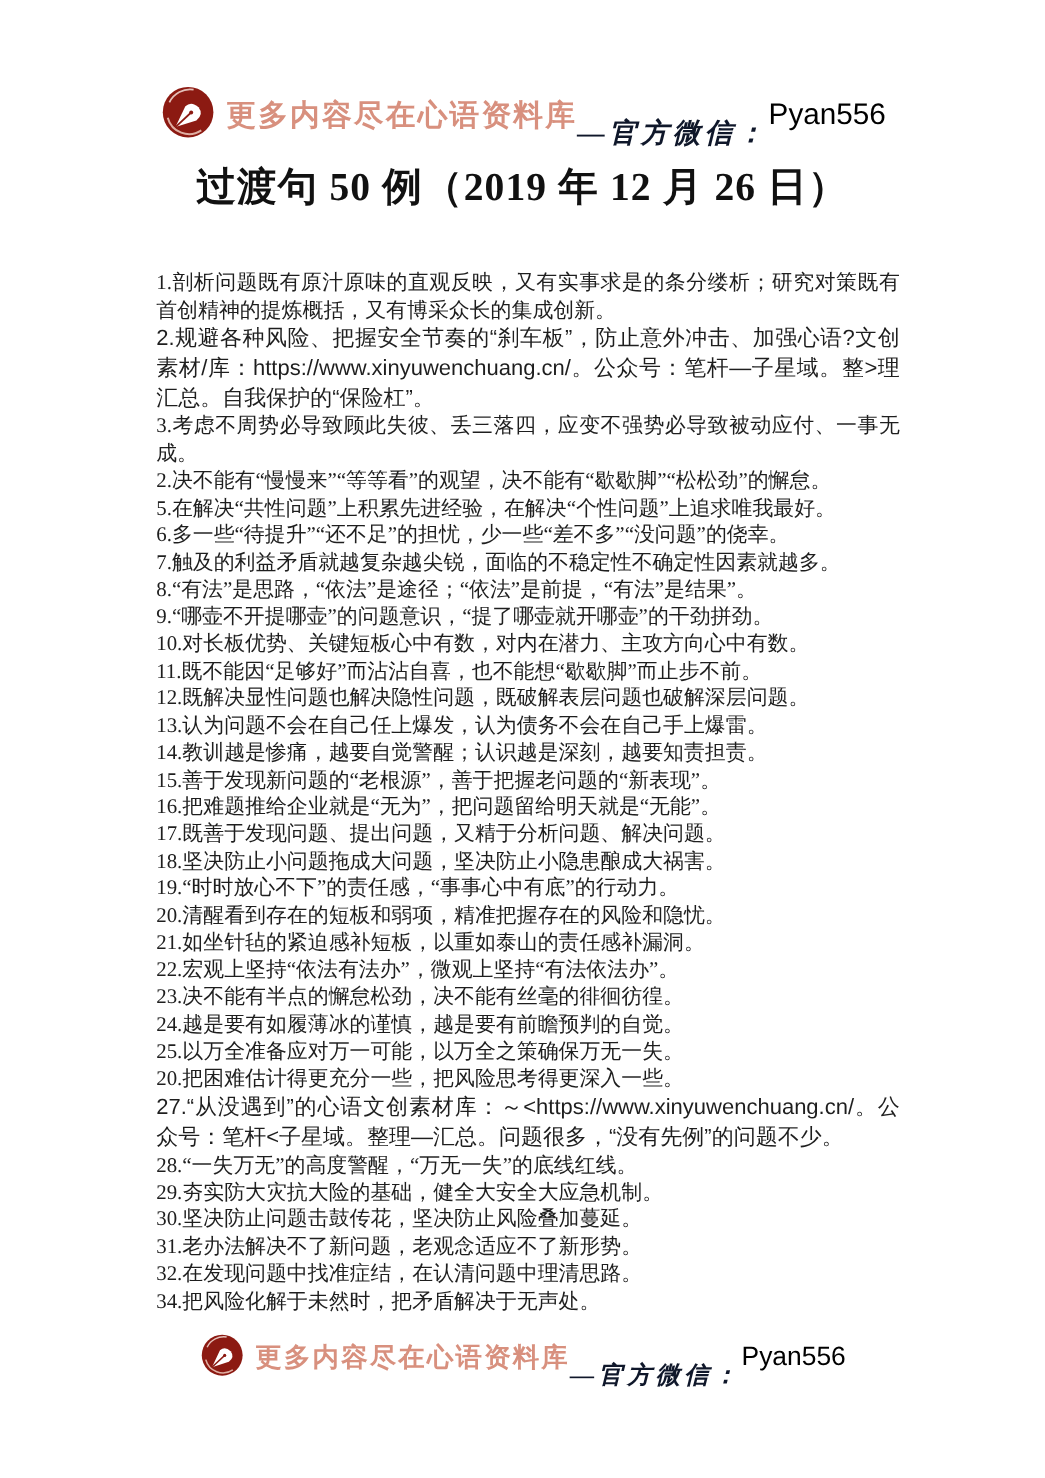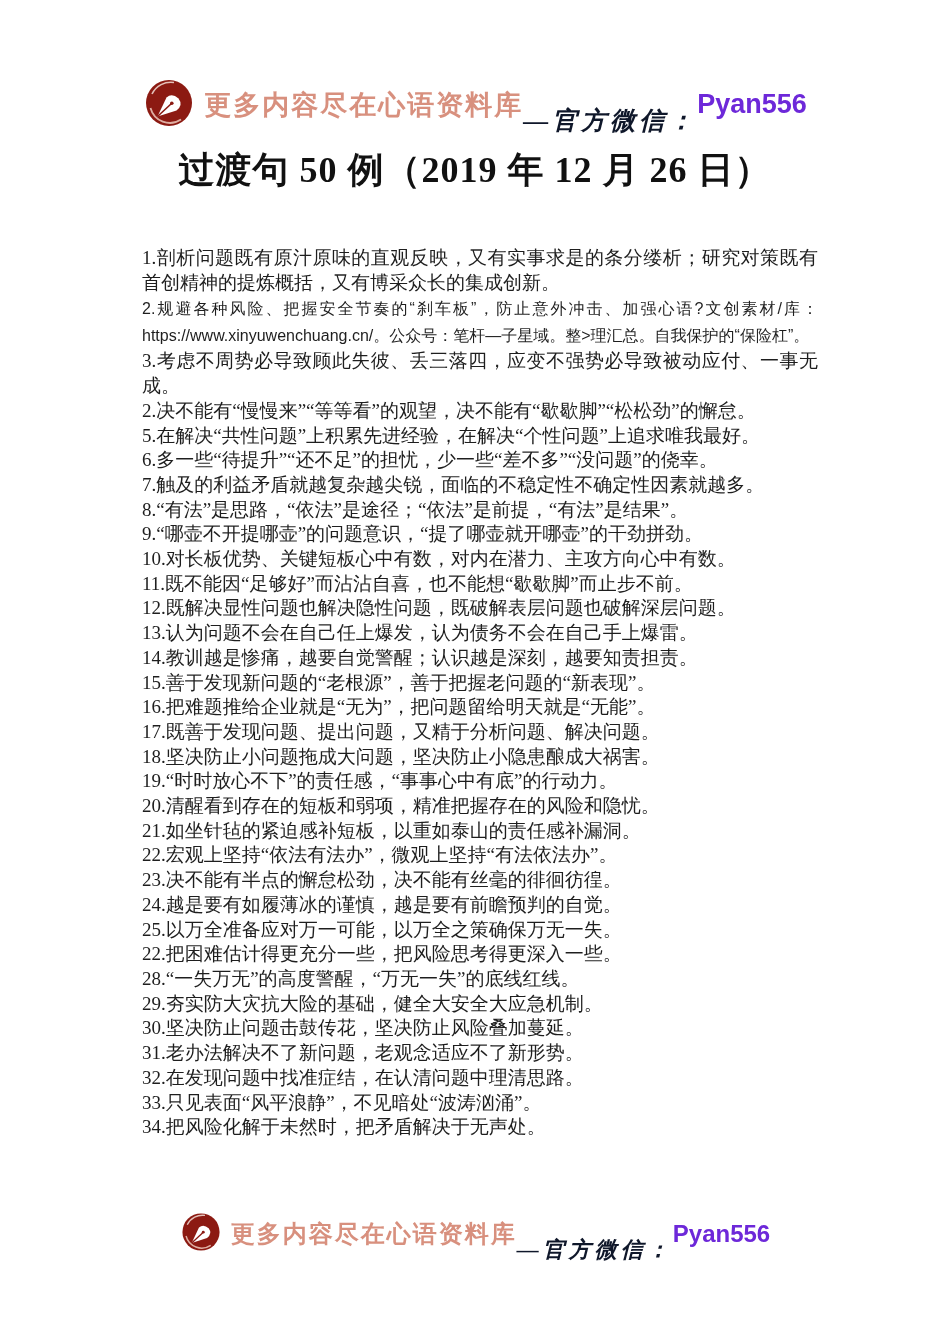--- a/index.html
+++ b/index.html
@@ -32,21 +32,21 @@
 
   .wechat-label {
     color: #0f172a; font-style: italic; font-weight: bold; letter-spacing: 4px;
     font-family: "Liberation Serif", "DejaVu Serif", serif;
     margin-top: 32px;
   }
   .banner-header .wechat-label { font-size: 25px; }
   .banner-footer .wechat-label { font-size: 22px; }
 
   .wechat-id {
-    color: #6d28d9; font-weight: bold;
+    color: #000000; font-weight: normal;
     font-family: "Liberation Sans", "DejaVu Sans", sans-serif;
   }
   .banner-header .wechat-id { font-size: 27px; }
   .banner-footer .wechat-id { font-size: 24px; }
 
   
   .doc-title {
     position: absolute; top: 146px; left: 0; width: 100%;
     text-align: center;
     font-size: 36px; font-weight: bold; color: #111111;
@@ -60,21 +60,21 @@
     color: #1e1e1e;
   }
   .content p {
     margin: 0; padding: 0;
     font-size: 19px; line-height: 24.7px;
     text-align: justify;
     font-family: "Liberation Serif", "DejaVu Serif", serif;
   }
   .content p.sans {
     font-family: "Liberation Sans", "DejaVu Sans", sans-serif;
-    font-size: 16px; line-height: 27px;
+    font-size: 20px; line-height: 27px;
   }
 </style>
 </head>
 <body>
 
 <div class="page">
 
   <div class="banner banner-header">
     <span class="logo">
       <svg viewBox="0 0 52 52" xmlns="http://www.w3.org/2000/svg">
@@ -112,27 +112,27 @@
     <p>16.把难题推给企业就是“无为”，把问题留给明天就是“无能”。</p>
     <p>17.既善于发现问题、提出问题，又精于分析问题、解决问题。</p>
     <p>18.坚决防止小问题拖成大问题，坚决防止小隐患酿成大祸害。</p>
     <p>19.“时时放心不下”的责任感，“事事心中有底”的行动力。</p>
     <p>20.清醒看到存在的短板和弱项，精准把握存在的风险和隐忧。</p>
     <p>21.如坐针毡的紧迫感补短板，以重如泰山的责任感补漏洞。</p>
     <p>22.宏观上坚持“依法有法办”，微观上坚持“有法依法办”。</p>
     <p>23.决不能有半点的懈怠松劲，决不能有丝毫的徘徊彷徨。</p>
     <p>24.越是要有如履薄冰的谨慎，越是要有前瞻预判的自觉。</p>
     <p>25.以万全准备应对万一可能，以万全之策确保万无一失。</p>
-    <p>22.把困难估计得更充分一些，把风险思考得更深入一些。</p>
+    <p>20.把困难估计得更充分一些，把风险思考得更深入一些。</p>
+    <p class="sans">27.“从没遇到”的心语文创素材库：～&lt;https://www.xinyuwenchuang.cn/。公众号：笔杆&lt;子星域。整理—汇总。问题很多，“没有先例”的问题不少。</p>
     <p>28.“一失万无”的高度警醒，“万无一失”的底线红线。</p>
     <p>29.夯实防大灾抗大险的基础，健全大安全大应急机制。</p>
     <p>30.坚决防止问题击鼓传花，坚决防止风险叠加蔓延。</p>
     <p>31.老办法解决不了新问题，老观念适应不了新形势。</p>
     <p>32.在发现问题中找准症结，在认清问题中理清思路。</p>
-    <p>33.只见表面“风平浪静”，不见暗处“波涛汹涌”。</p>
     <p>34.把风险化解于未然时，把矛盾解决于无声处。</p>
   </div>
 
   <div class="banner banner-footer">
     <span class="logo">
       <svg viewBox="0 0 52 52" xmlns="http://www.w3.org/2000/svg">
         <circle cx="26" cy="26" r="23" fill="#8c1a12"></circle>
         <path d="M9 17 A21 21 0 0 1 31 5.5" stroke="#f3ded7" stroke-width="1.6" fill="none" opacity="0.85"></path>
         <path d="M7.5 31 A20 20 0 0 0 38 42.5" stroke="#e8c0b4" stroke-width="1.8" fill="none" opacity="0.9"></path>
         <path d="M14.5 39.5 L23.5 20.5 Q29 15.5 35.5 21.5 Q40.5 28 33.5 33.5 Z" fill="#ffffff"></path>

